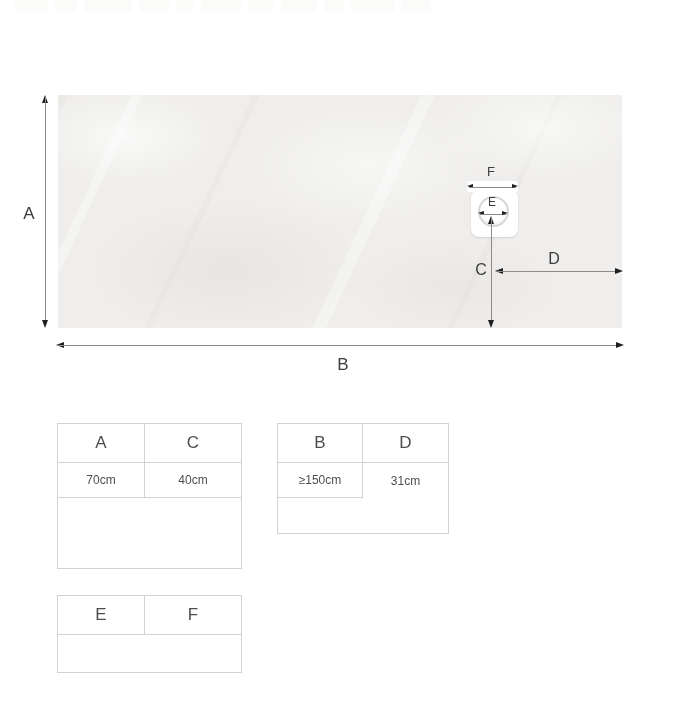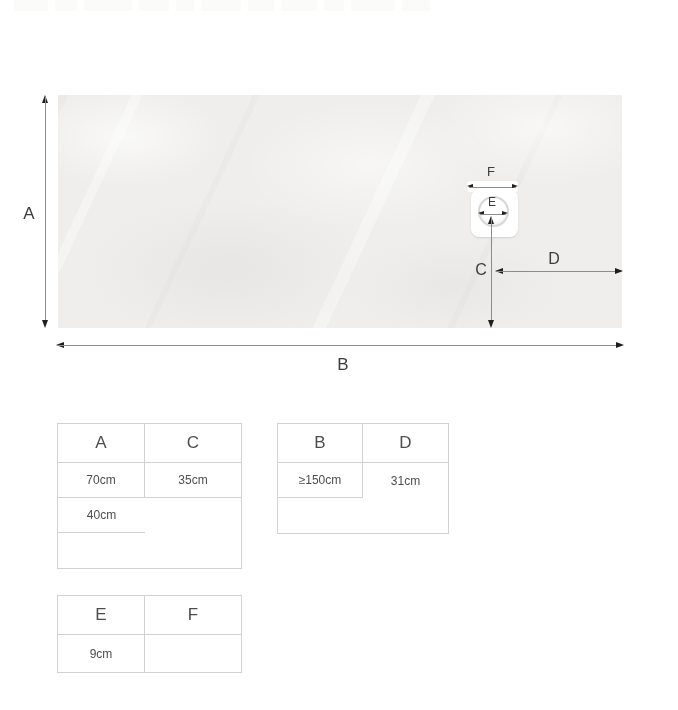--- a/index.html
+++ b/index.html
@@ -142,30 +142,28 @@
     <span class="head-l"></span>
     <span class="shaft"></span>
     <span class="head-r"></span>
   </div>
   <div class="dim-label" style="left:546px; top:251px; width:16px; height:16px; font-size:16px">D</div>
 
   <div class="dim-table t-ac">
     <div class="cell head">A</div>
     <div class="cell head col-last">C</div>
     <div class="cell">70cm</div>
-    <div class="cell col-last">35cm</div>
     <div class="cell col-last">40cm</div>
   </div>
 
   <div class="dim-table t-bd">
     <div class="cell head">B</div>
     <div class="cell head col-last">D</div>
     <div class="cell">≥150cm</div>
     <div class="cell col-last row-last">31cm</div>
   </div>
 
   <div class="dim-table t-ef">
     <div class="cell head">E</div>
     <div class="cell head col-last">F</div>
-    <div class="cell row-last">9cm</div>
   </div>
 
 </div>
 
 </body></html>

